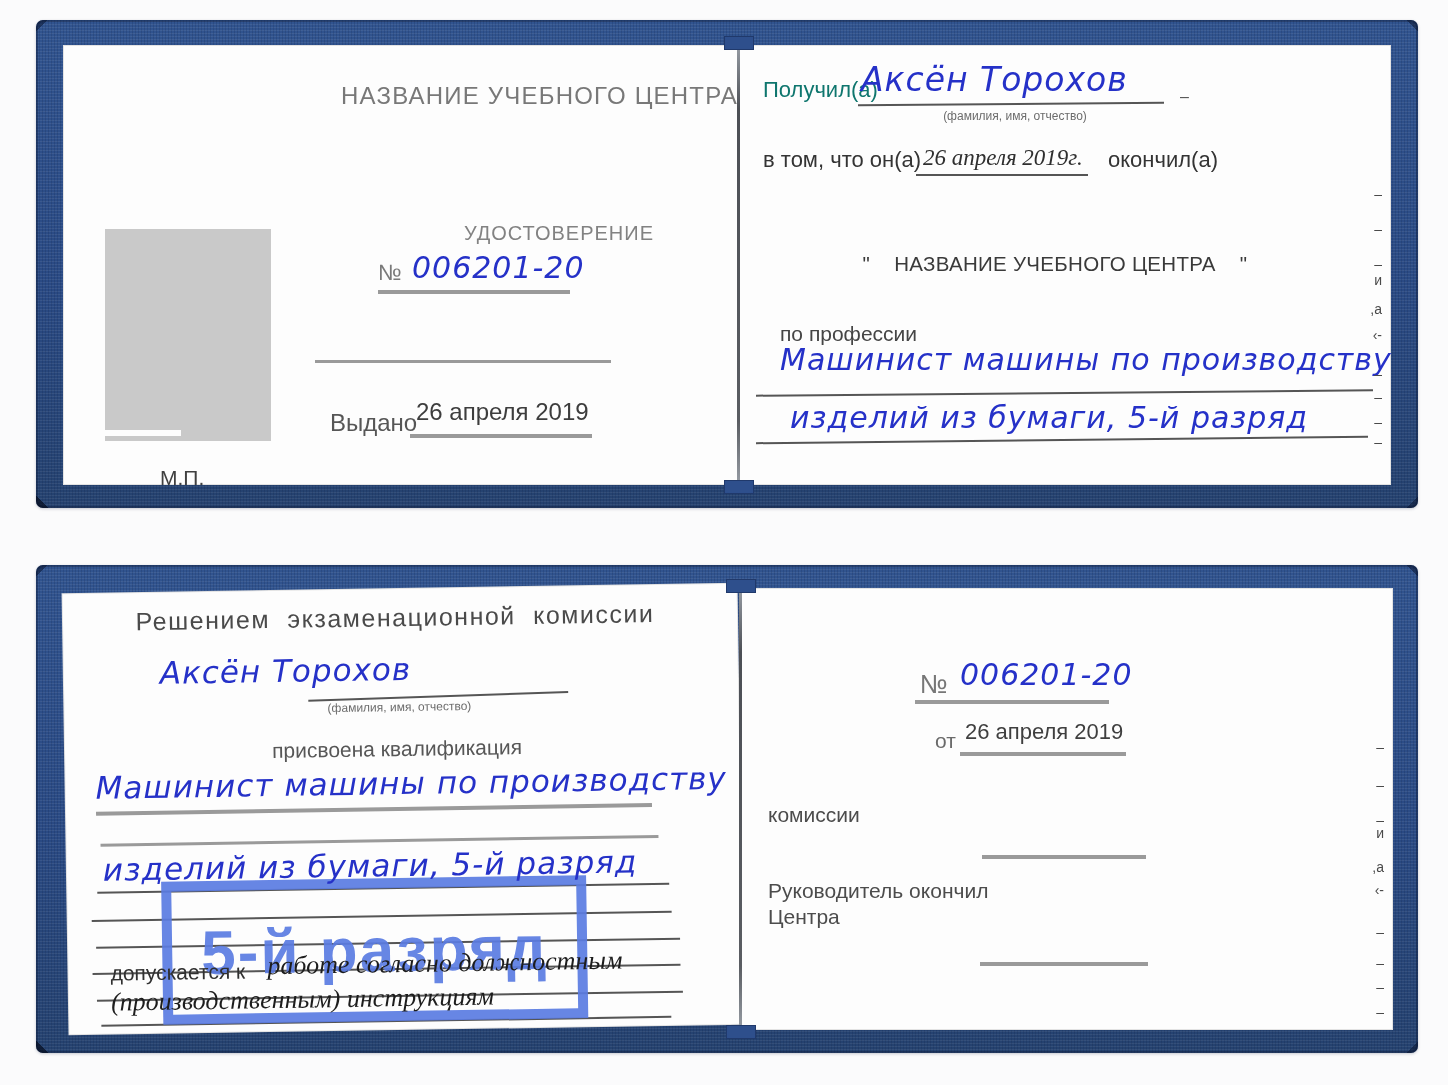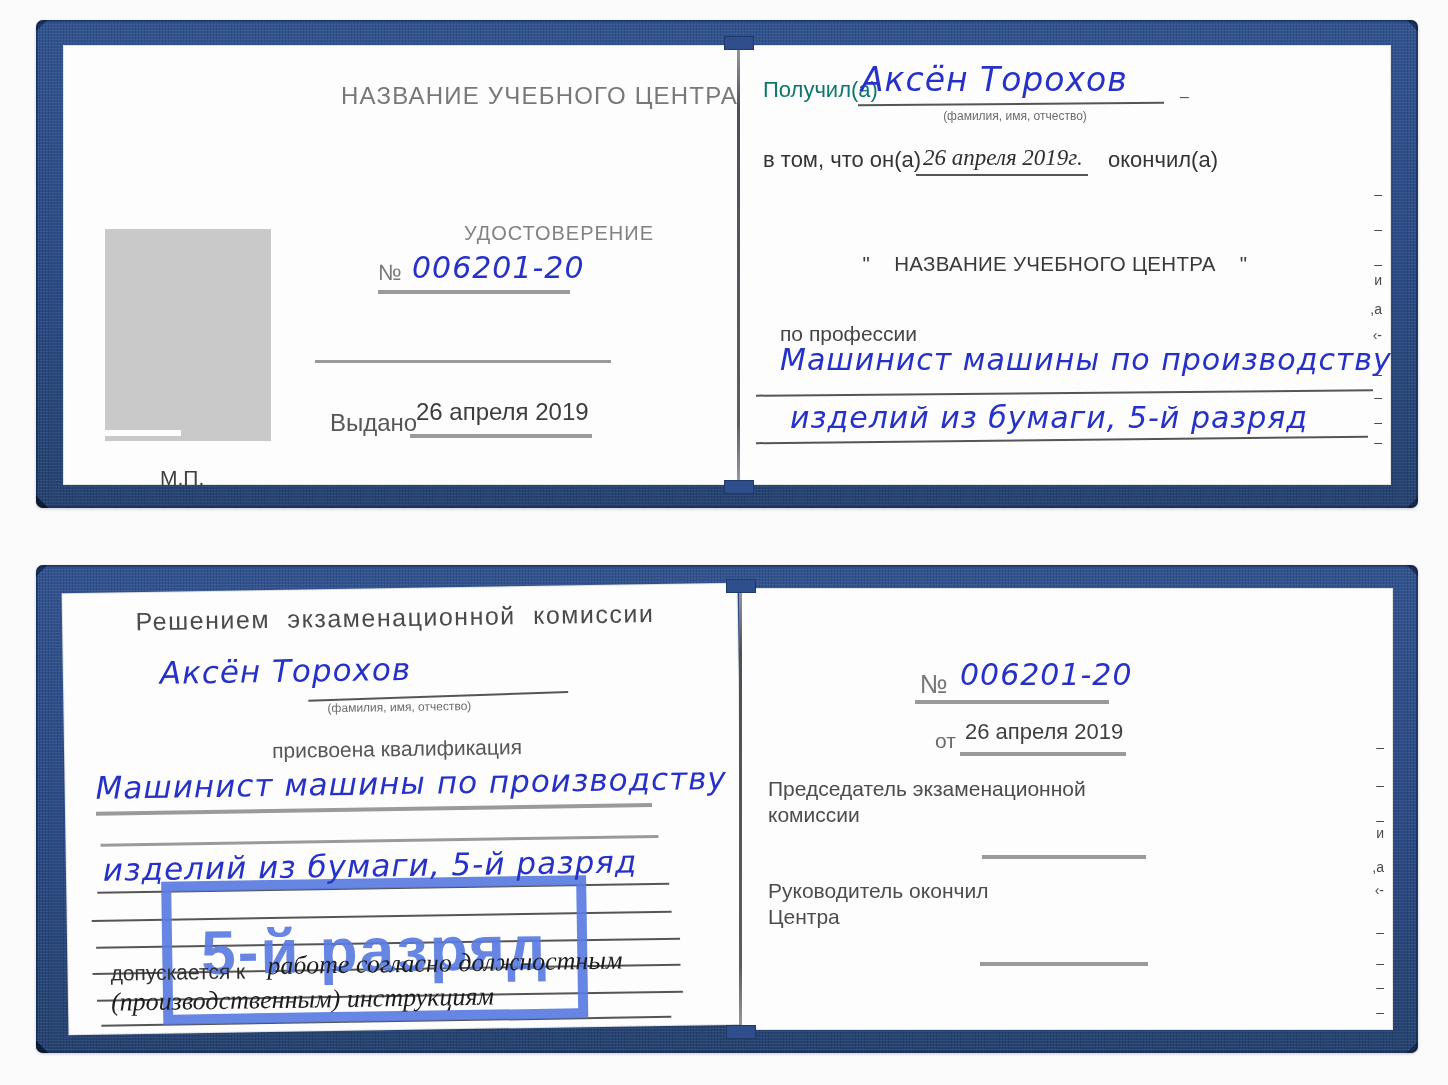--- a/index.html
+++ b/index.html
@@ -175,21 +175,20 @@
       <div class="page right" style="height:440px;">
 
         <div class="abs" style="left:178px;top:80px;font-size:26px;color:#777;">№</div>
         <div class="abs hw" style="left:218px;top:68px;font-size:30px;">006201-20</div>
         <div class="uline" style="left:173px;top:111px;width:194px;height:4px;"></div>
 
         <div class="abs" style="left:193px;top:140px;font-size:21px;color:#6a6a6a;">от</div>
         <div class="abs" style="left:223px;top:130px;font-size:22px;color:#3f3f3f;">26 апреля 2019</div>
         <div class="uline" style="left:218px;top:163px;width:166px;height:4px;"></div>
 
-        <div class="abs" style="left:26px;top:188px;font-size:21px;color:#4c4c4c;">Председатель экзаменационной</div>
         <div class="abs" style="left:26px;top:214px;font-size:21px;color:#4c4c4c;">комиссии</div>
         <div class="uline" style="left:240px;top:266px;width:164px;height:3.5px;"></div>
 
         <div class="abs" style="left:26px;top:290px;font-size:21px;color:#4c4c4c;">Руководитель окончил</div>
         <div class="abs" style="left:26px;top:316px;font-size:21px;color:#4c4c4c;">Центра</div>
         <div class="uline" style="left:238px;top:373px;width:168px;height:3.5px;"></div>
 
         <div class="edge-col">
           <span style="top:151px;">–</span>
           <span style="top:189px;">–</span>

